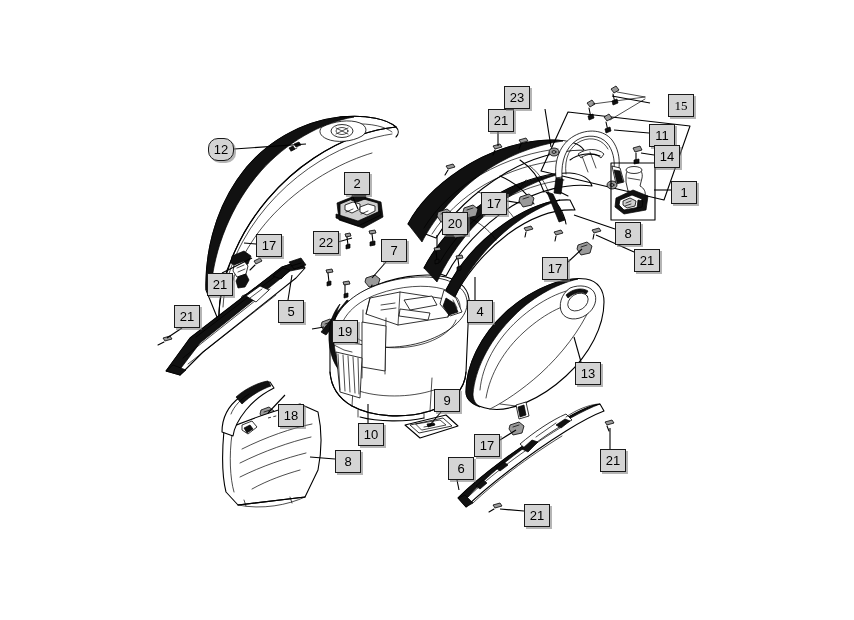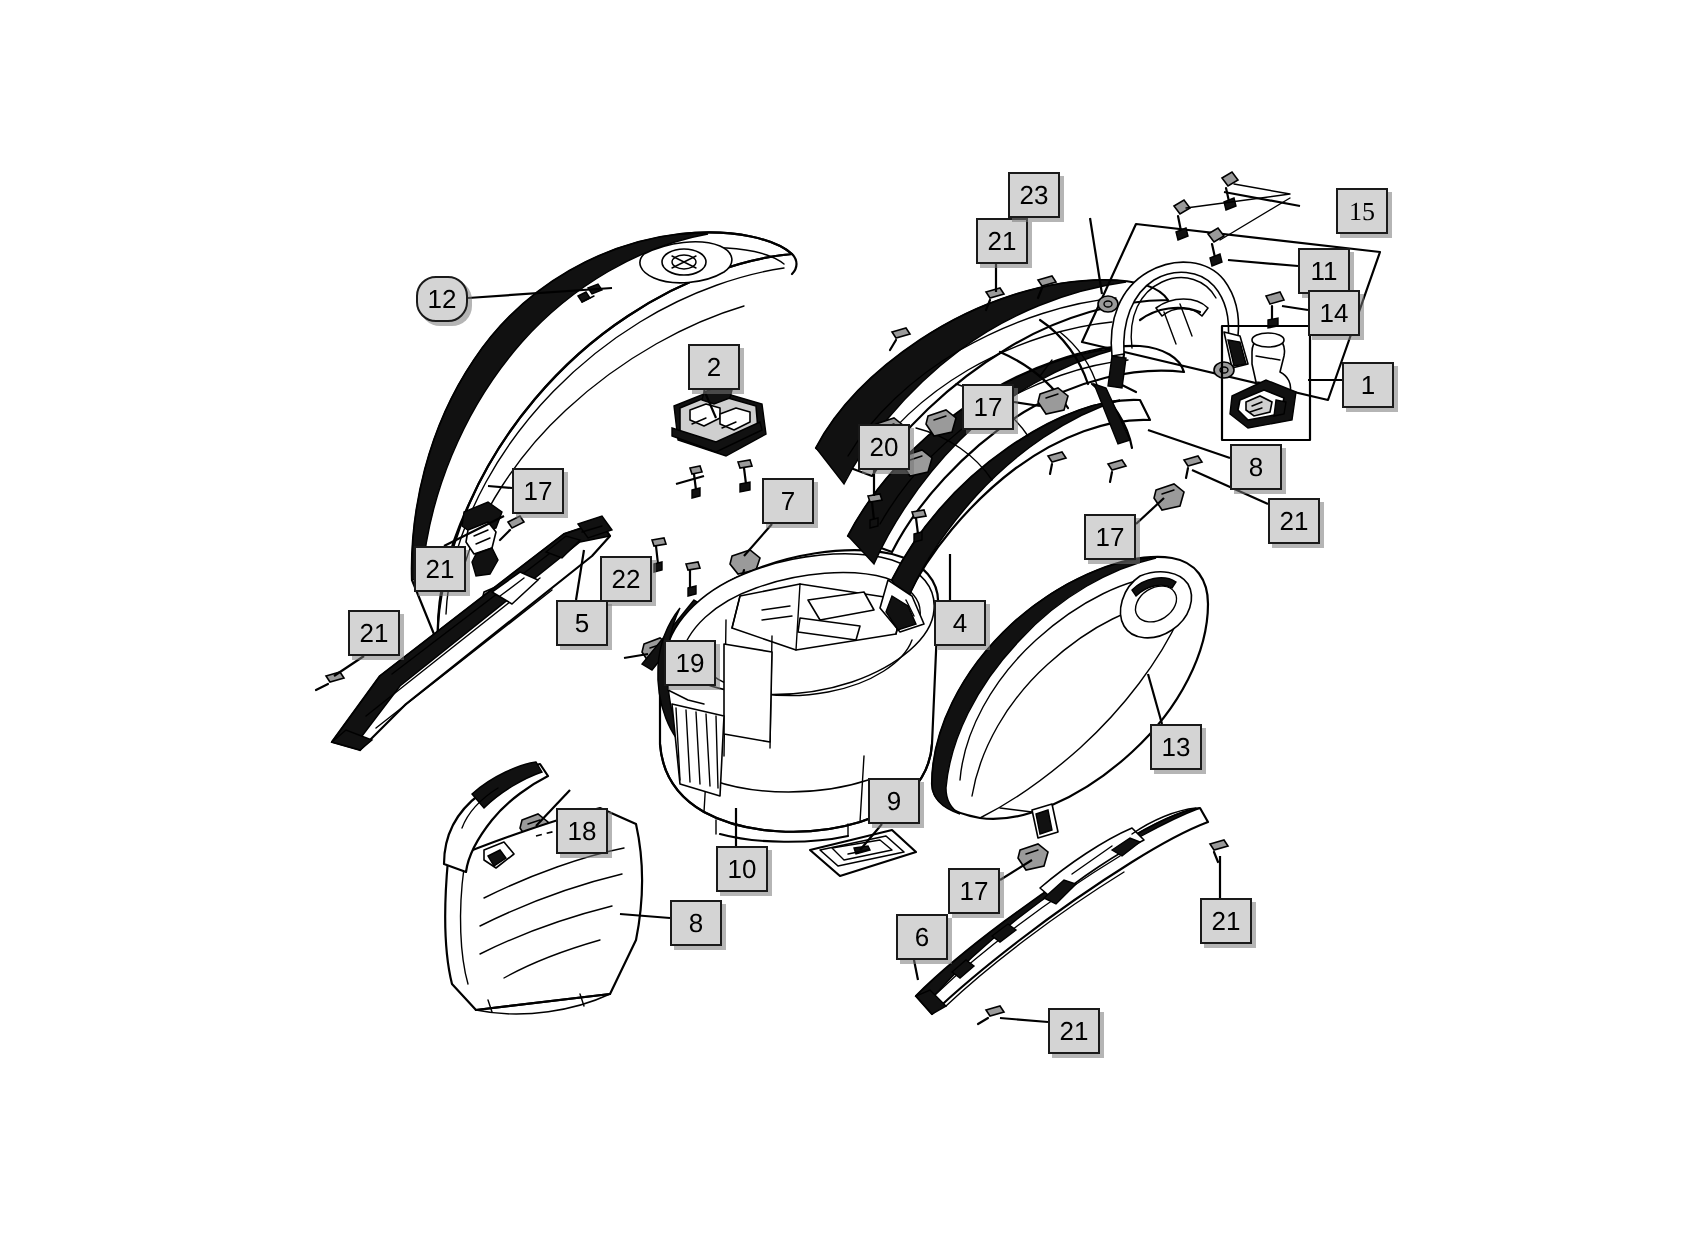--- a/index.html
+++ b/index.html
@@ -515,32 +515,32 @@
         <line x1="500" y1="440" x2="516" y2="430"></line>
         <line x1="455" y1="470" x2="459" y2="490"></line>
         <line x1="610" y1="449" x2="610" y2="428"></line>
         <line x1="524" y1="511" x2="500" y2="509"></line>
       </g>
   </svg>
 
   <div id="callout-layer">
       <div class="callout" style="left: 208px; top: 138px; border-radius: 10px;">12</div>
       <div class="callout" style="left: 344px; top: 172px;">2</div>
-      <div class="callout" style="left: 300px; top: 231px; margin-top: 47px;">22</div>
+      <div class="callout" style="left: 313px; top: 231px;">22</div>
       <div class="callout" style="left: 256px; top: 234px;">17</div>
       <div class="callout" style="left: 207px; top: 273px;">21</div>
       <div class="callout" style="left: 174px; top: 305px;">21</div>
       <div class="callout" style="left: 278px; top: 300px;">5</div>
       <div class="callout" style="left: 286px; top: 320px; margin-left: 46px;">19</div>
       <div class="callout" style="left: 278px; top: 360px; margin-top: 44px;">18</div>
       <div class="callout" style="left: 335px; top: 450px;">8</div>
       <div class="callout" style="left: 358px; top: 423px;">10</div>
       <div class="callout" style="left: 381px; top: 239px;">7</div>
       <div class="callout" style="left: 434px; top: 389px;">9</div>
-      <div class="callout" style="left: 429px; top: 212px;">20</div>
+      <div class="callout" style="left: 442px; top: 212px;">20</div>
       <div class="callout" style="left: 481px; top: 192px;">17</div>
       <div class="callout" style="left: 467px; top: 300px;">4</div>
       <div class="callout" style="left: 488px; top: 109px;">21</div>
       <div class="callout" style="left: 504px; top: 86px;">23</div>
       <div class="callout" style="left: 668px; top: 94px; font-family: Liberation Serif, serif;">15</div>
       <div class="callout" style="left: 649px; top: 124px;">11</div>
       <div class="callout" style="left: 654px; top: 145px;">14</div>
       <div class="callout" style="left: 671px; top: 181px;">1</div>
       <div class="callout" style="left: 615px; top: 222px;">8</div>
       <div class="callout" style="left: 634px; top: 249px;">21</div>

